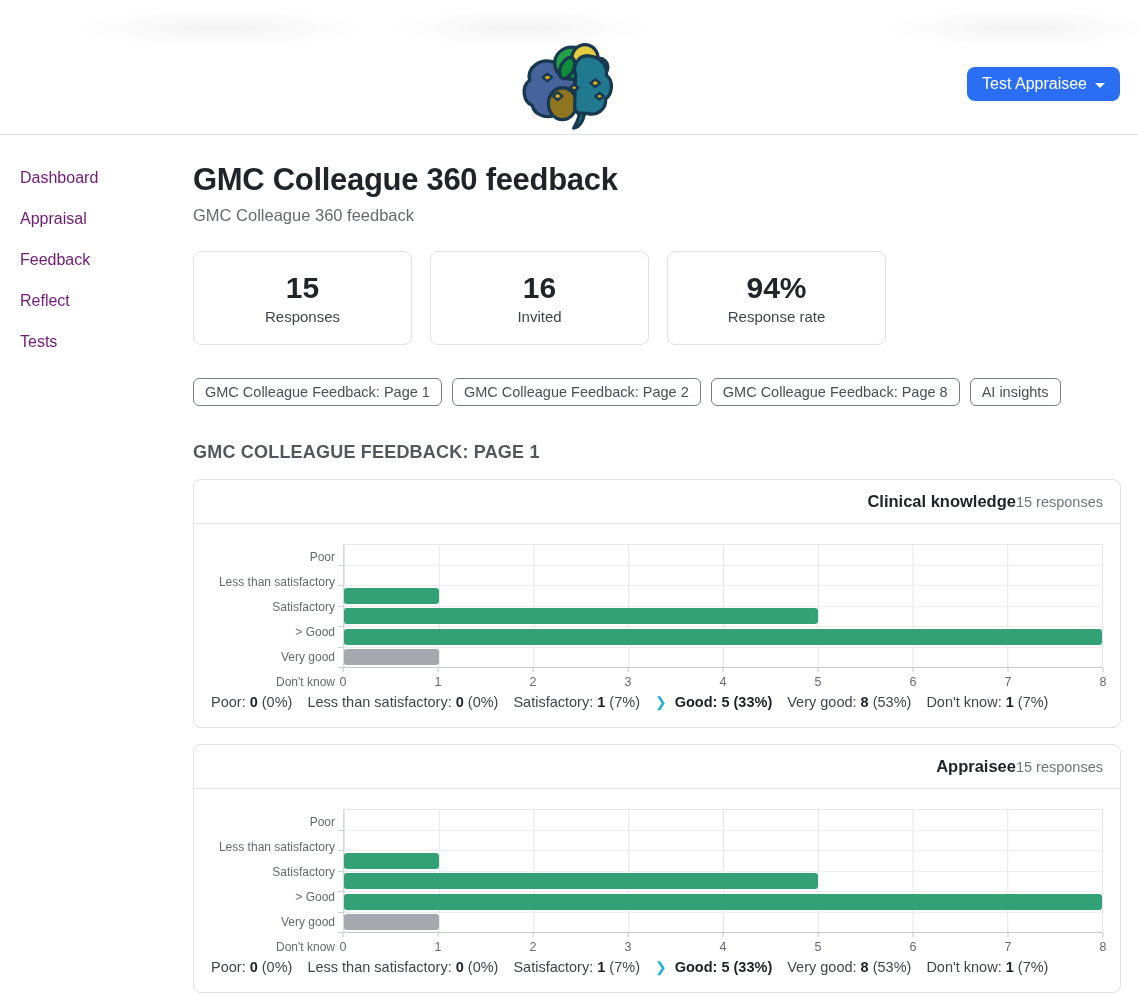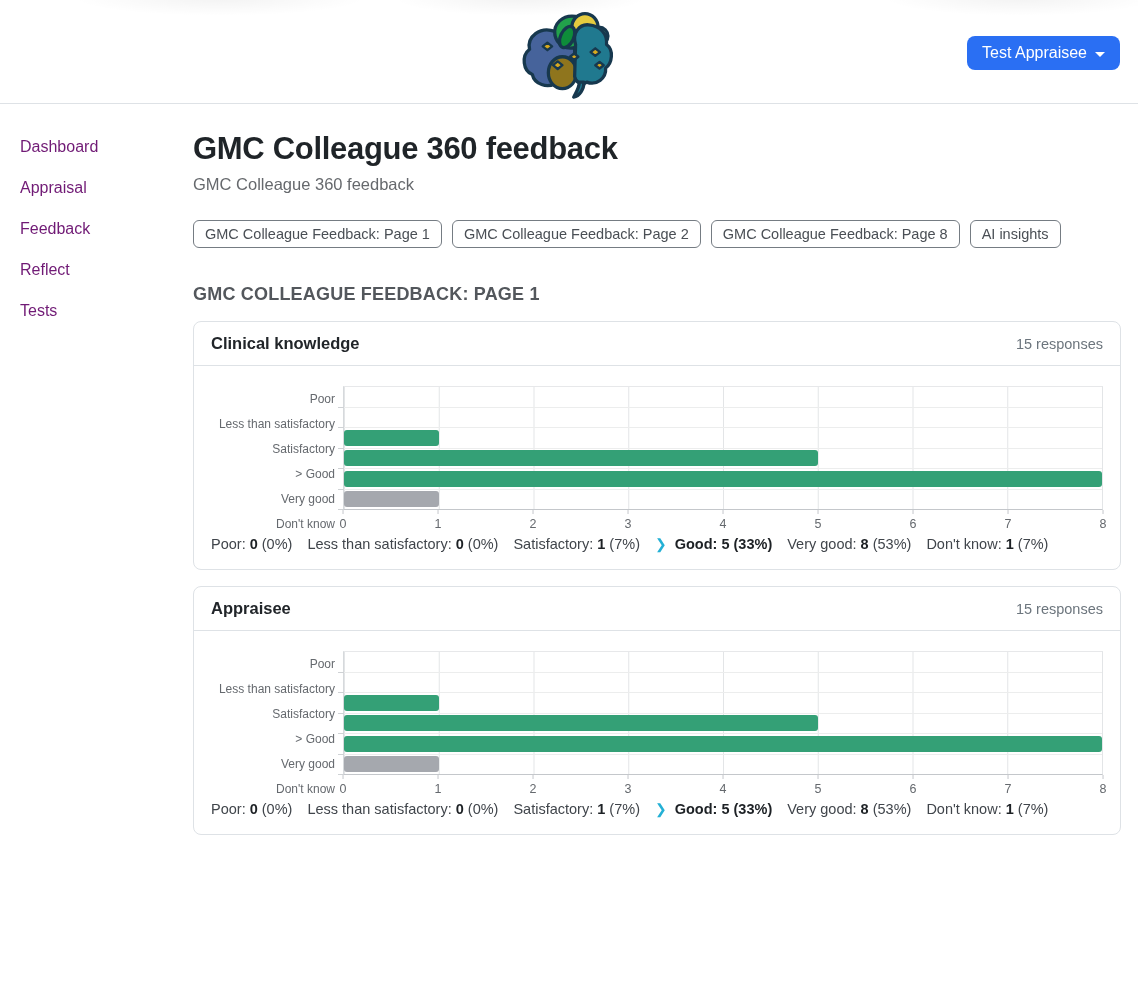--- a/index.html
+++ b/index.html
@@ -1,20 +1,20 @@
 <!DOCTYPE html>
 <html><head>
 <meta charset="utf-8">
 <style>
   * { margin:0; padding:0; box-sizing:border-box; }
   html,body { width:1138px; height:995px; background:#fff; overflow:hidden;
     font-family:"Liberation Sans","DejaVu Sans",sans-serif; color:#212529; }
 
   
-  .header { position:relative; height:104px; background:#fff; border-bottom:1px solid #dee2e6; }
+  .header { position:relative; height:104px; background:#fff; border-bottom:1px solid #dee2e6;margin-top:31px; }
   .tab-artifact { position:absolute; top:-22px; height:38px; border-radius:18px;
     background:radial-gradient(ellipse at center, rgba(0,0,0,0.05) 0%, rgba(0,0,0,0.0) 70%); }
   .ta1 { left:70px;  width:300px; }
   .ta2 { left:390px; width:260px; }
   .ta3 { left:880px; width:280px; }
   .logo-wrap { position:absolute; left:50%; top:7px; transform:translateX(-50%); }
   .user-btn { position:absolute; right:18px; top:36px; background:#2a6ff3; color:#fff;
     border:none; border-radius:8px; padding:8px 15px; font-size:16px; cursor:pointer;
     display:flex; align-items:center; gap:8px; font-family:inherit; }
   .caret { width:0; height:0; border-left:5px solid transparent; border-right:5px solid transparent;
@@ -38,21 +38,21 @@
 
   
   .pages-row { display:flex; gap:10px; margin-bottom:36px; }
   .page-btn { background:#fff; border:1px solid #757c83; border-radius:6px; color:#4a4f55;
     font-size:14.5px; padding:5px 11px; cursor:pointer; font-family:inherit; white-space:nowrap; }
 
   .section-heading { font-size:18px; font-weight:700; color:#53575c; letter-spacing:0.2px; margin-bottom:16px; }
 
   
   .chart-card { border:1px solid #dee2e6; border-radius:8px; background:#fff; margin-bottom:16px; overflow:hidden; }
-  .card-header { display:flex; justify-content:space-between; align-items:center;
+  .card-header { display:flex; justify-content:flex-end; align-items:center;
     padding:12px 17px; border-bottom:1px solid #dee2e6; }
   .card-title { font-size:16.5px; font-weight:700; color:#212529; }
   .card-responses { font-size:14.5px; color:#6c757d; }
   .card-body { padding:20px 17px 17px 17px; }
 
   .chart { display:flex; }
   .ylabels { width:132px; flex:none; display:flex; flex-direction:column; padding-right:8px; }
   .ylabel { flex:1; display:flex; align-items:center; justify-content:flex-end;
     font-size:12px; color:#65696e; white-space:nowrap; }
   .plot-col { flex:1; }
@@ -117,20 +117,34 @@
     <a href="#">Appraisal</a>
     <a href="#">Feedback</a>
     <a href="#">Reflect</a>
     <a href="#">Tests</a>
   </nav>
 
   <main class="main">
     <h1 class="page-title">GMC Colleague 360 feedback</h1>
     <div class="page-subtitle">GMC Colleague 360 feedback</div>
 
+    <div class="stats-row">
+      <div class="stat-card">
+        <div class="stat-value">15</div>
+        <div class="stat-label">Responses</div>
+      </div>
+      <div class="stat-card">
+        <div class="stat-value">16</div>
+        <div class="stat-label">Invited</div>
+      </div>
+      <div class="stat-card">
+        <div class="stat-value">94%</div>
+        <div class="stat-label">Response rate</div>
+      </div>
+    </div>
 
     <div class="pages-row">
       <button class="page-btn">GMC Colleague Feedback: Page 1</button>
       <button class="page-btn">GMC Colleague Feedback: Page 2</button>
       <button class="page-btn">GMC Colleague Feedback: Page 8</button>
       <button class="page-btn">AI insights</button>
     </div>
 
     <h2 class="section-heading">GMC COLLEAGUE FEEDBACK: PAGE 1</h2>
 

